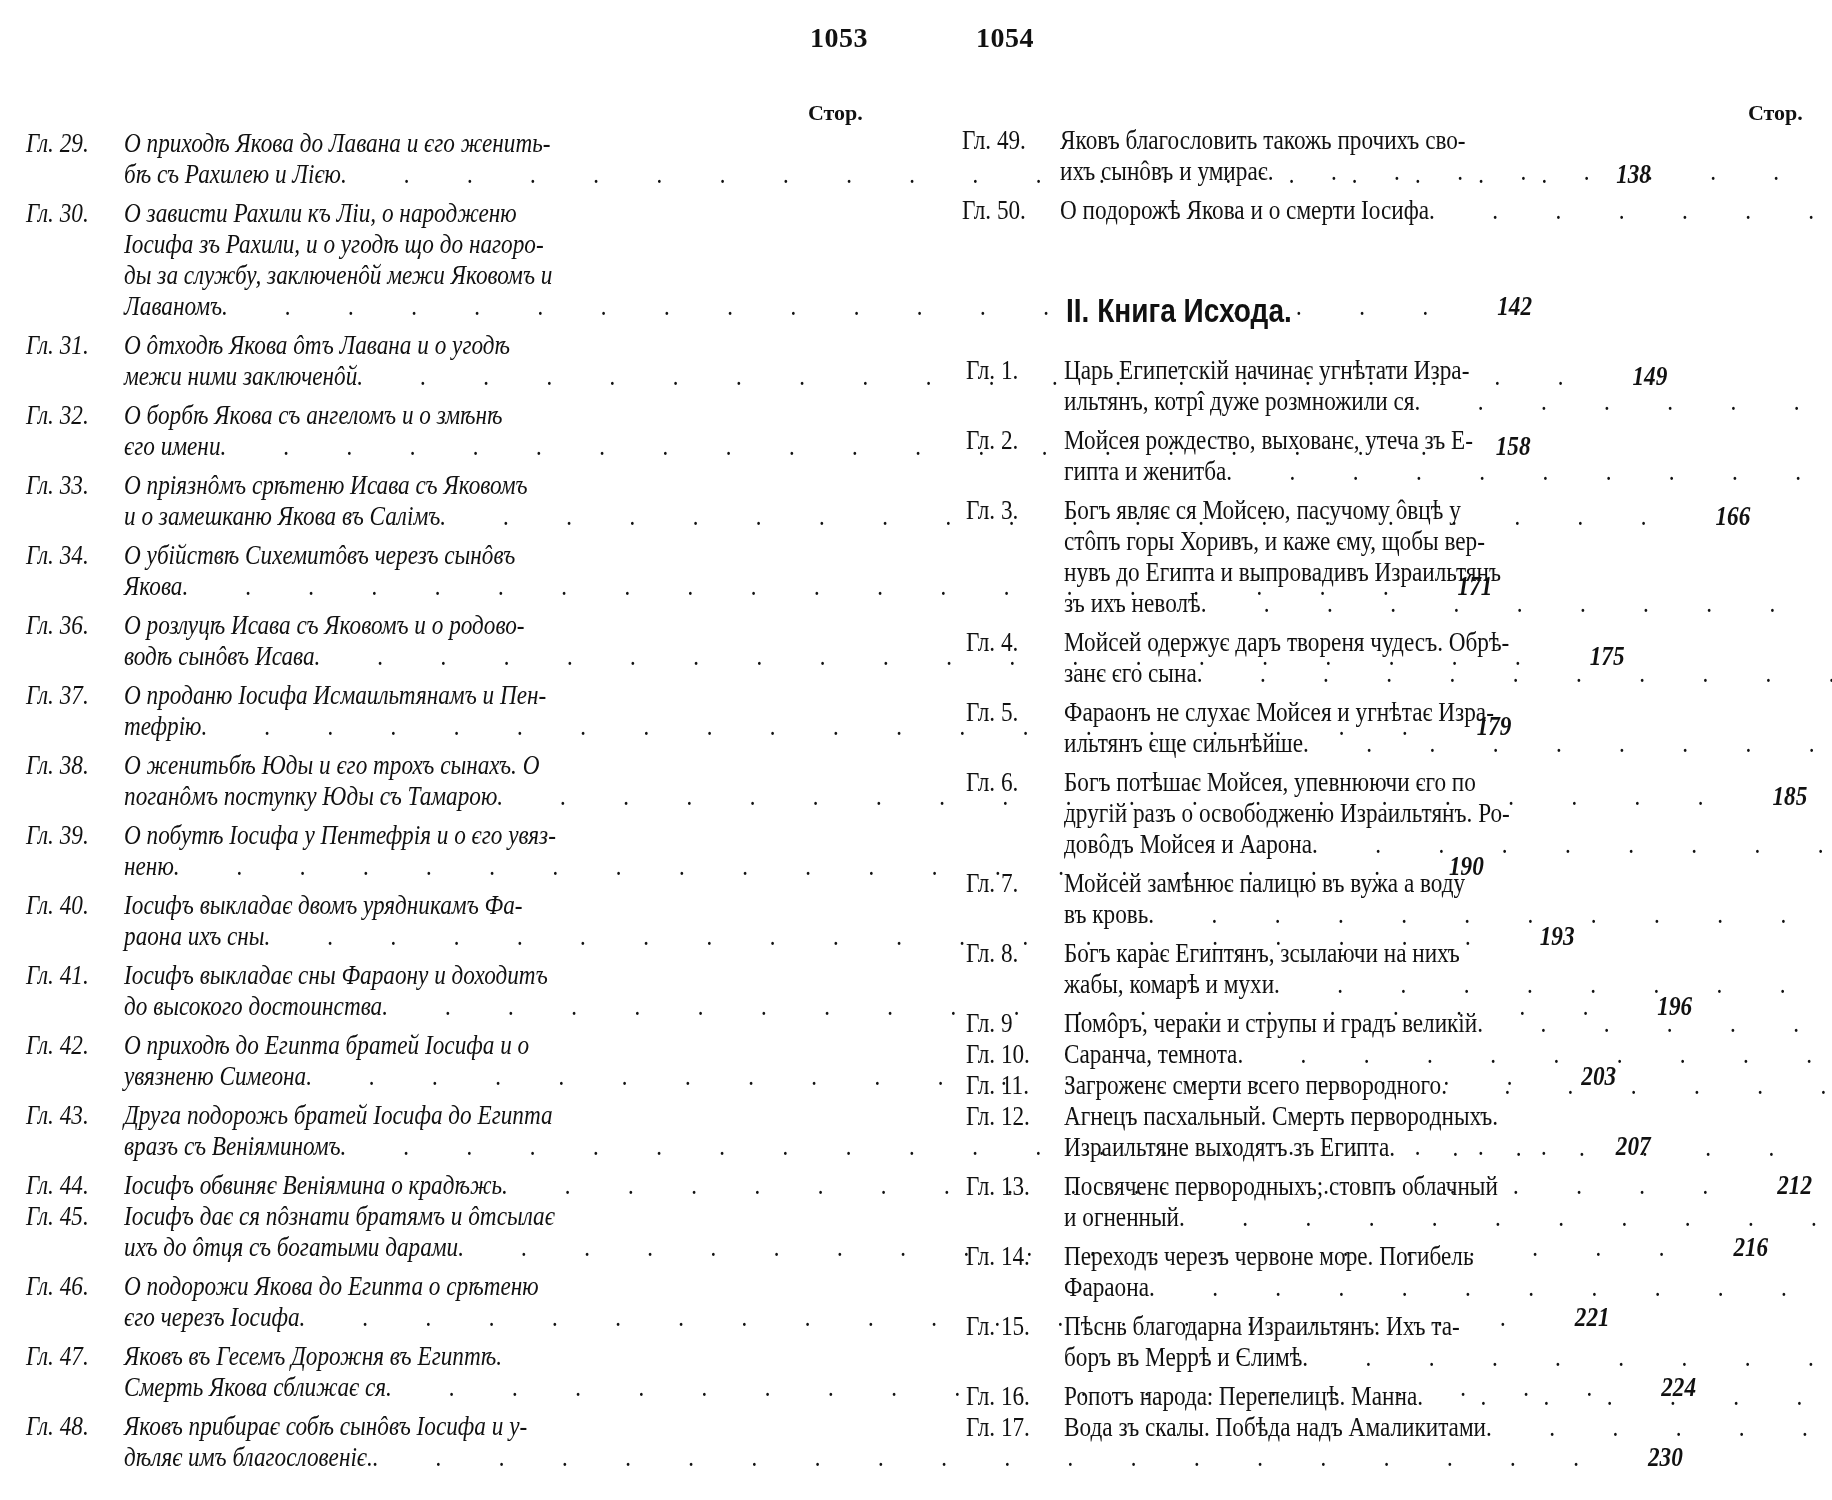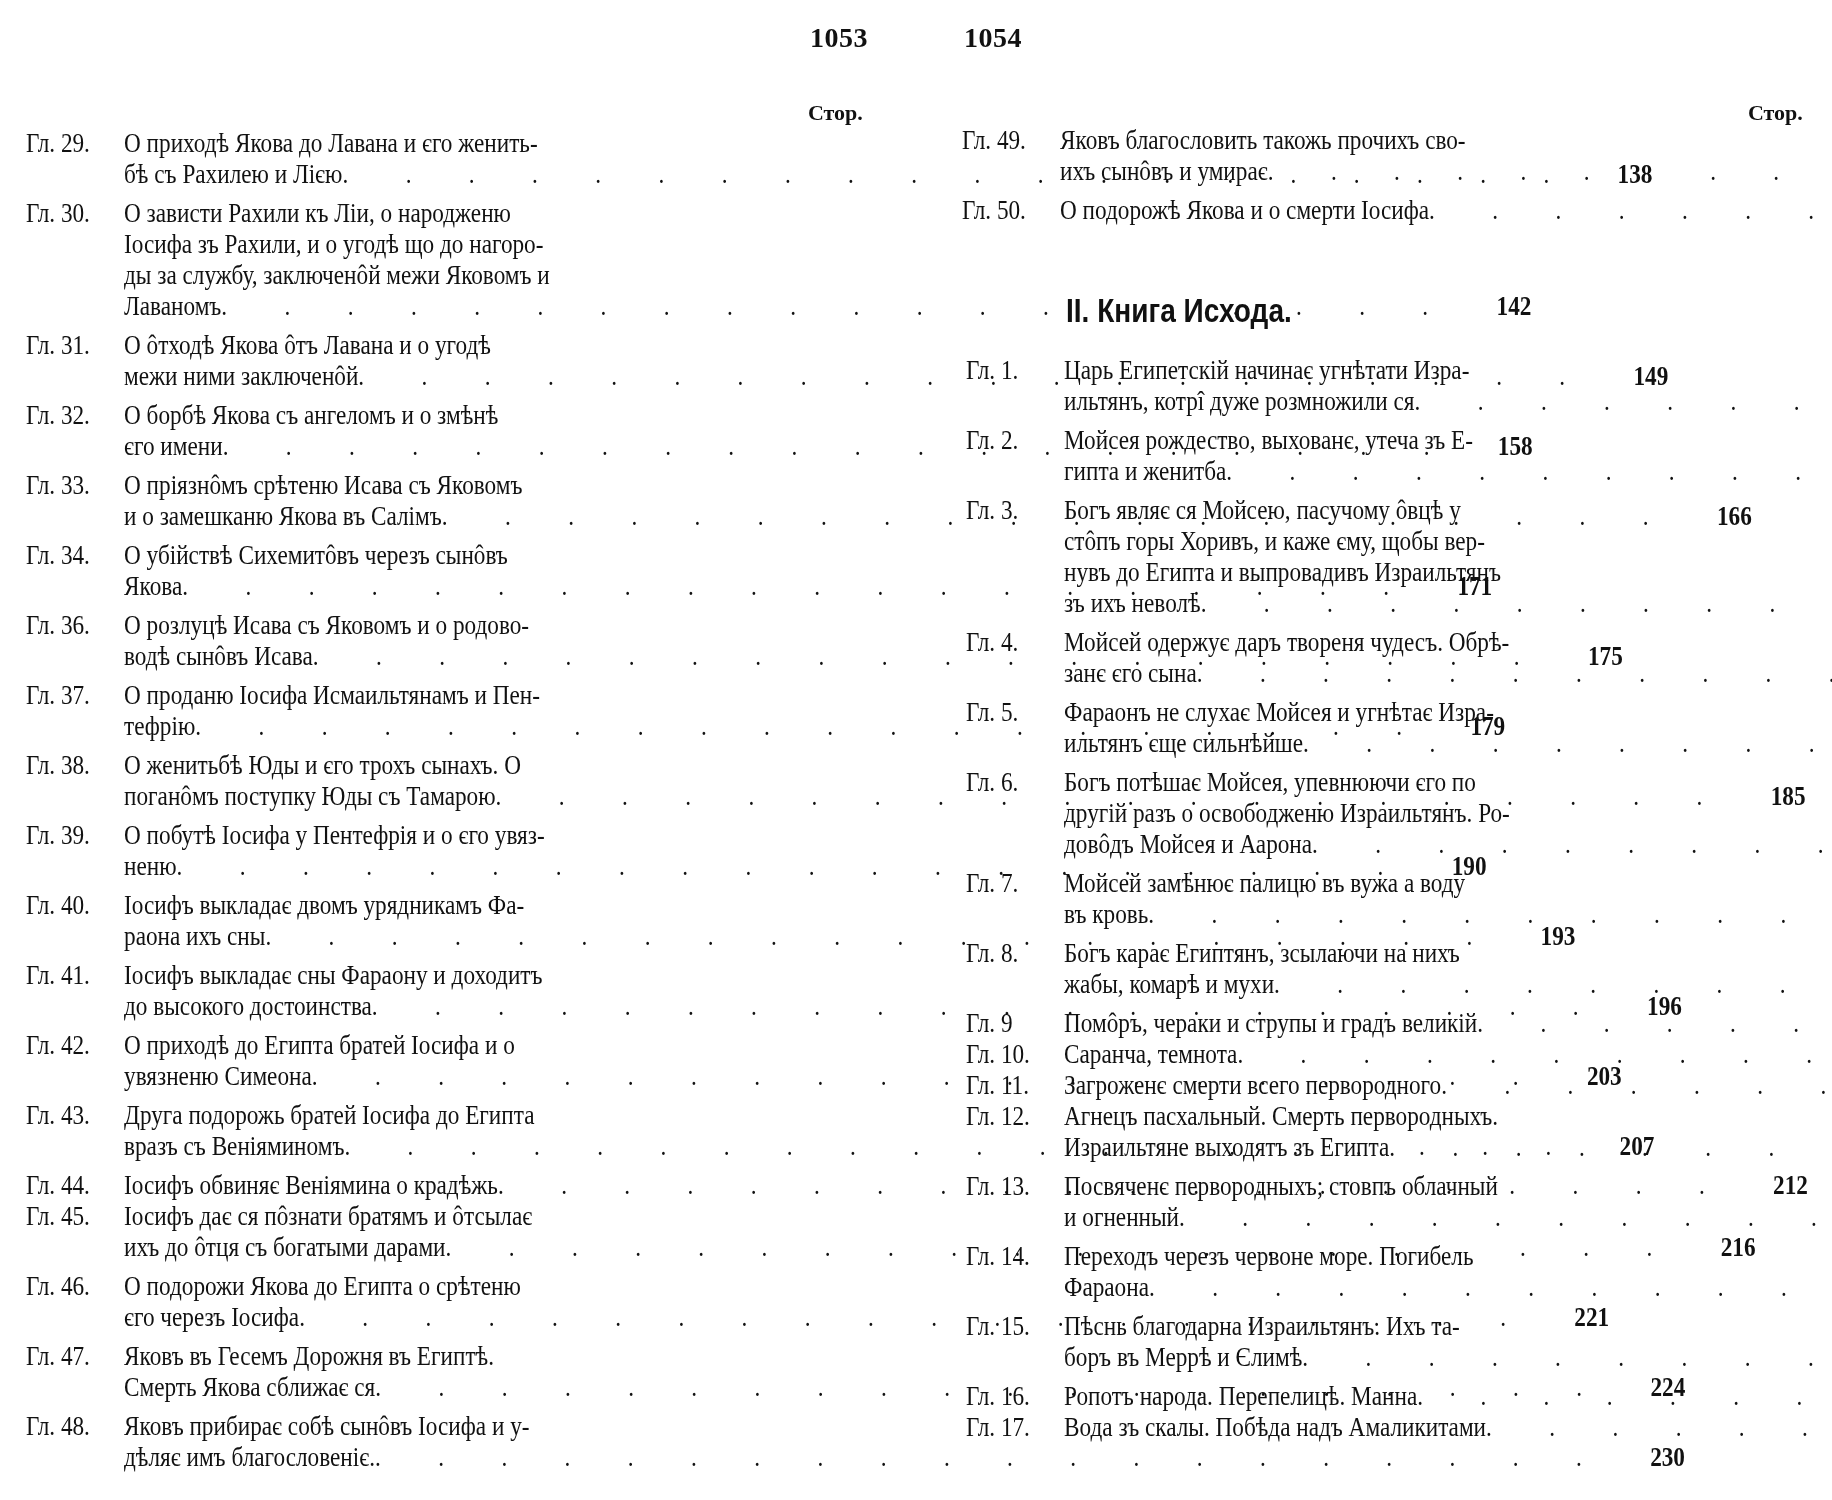--- a/index.html
+++ b/index.html
@@ -3,26 +3,26 @@
 <meta charset="utf-8">
 <style>
   html, body { margin: 0; padding: 0; background: #ffffff; }
   body { width: 1832px; height: 1500px; position: relative; overflow: hidden;
          font-family: "Liberation Serif", "DejaVu Serif", serif; color: #111; }
   .page { position: absolute; top: 0; height: 1172px; }
   .page.left { left: 0; width: 916px; }
   .page.right { left: 916px; width: 916px; }
   .pnum { position: absolute; top: 22px; font-size: 28px; font-weight: bold; letter-spacing: 0.5px; }
   .left .pnum { left: 810px; }
-  .right .pnum { left: 48px; font-family: Liberation Serif, serif; }
+  .right .pnum { left: 60px; font-family: Liberation Serif, serif; }
   .stor { position: absolute; top: 100px; font-size: 22px; font-weight: bold; }
   .left .stor { left: 808px; }
   .right .stor { left: 832px; }
   .toc { position: absolute; list-style: none; margin: 0; padding: 0; }
-  .left .toc { left: 26px; top: 128px; width: 840px; }
+  .left .toc { left: 26px; top: 128px; width: 840px; font-style: italic; }
   .right .toc.a { left: 46px; top: 125px; width: 840px; }
   .right .toc.b { left: 50px; top: 355px; width: 840px; }
   .entry { display: grid; grid-template-columns: 114px 1fr 80px; font-size: 27px; line-height: 31px;
            transform: scaleX(0.86); transform-origin: left top; width: 976px; margin-bottom: 8px; }
   .entry.tight { margin-bottom: 0; }
   .chap { font-weight: normal; white-space: nowrap; }
   .title { padding-right: 10px; text-align: justify; }
   .title .last { display: flex; }
   .title .last .txt { white-space: nowrap; }
   .title .last .dots { flex: 1; overflow: hidden; white-space: nowrap; letter-spacing: 30px; text-align: right; }

